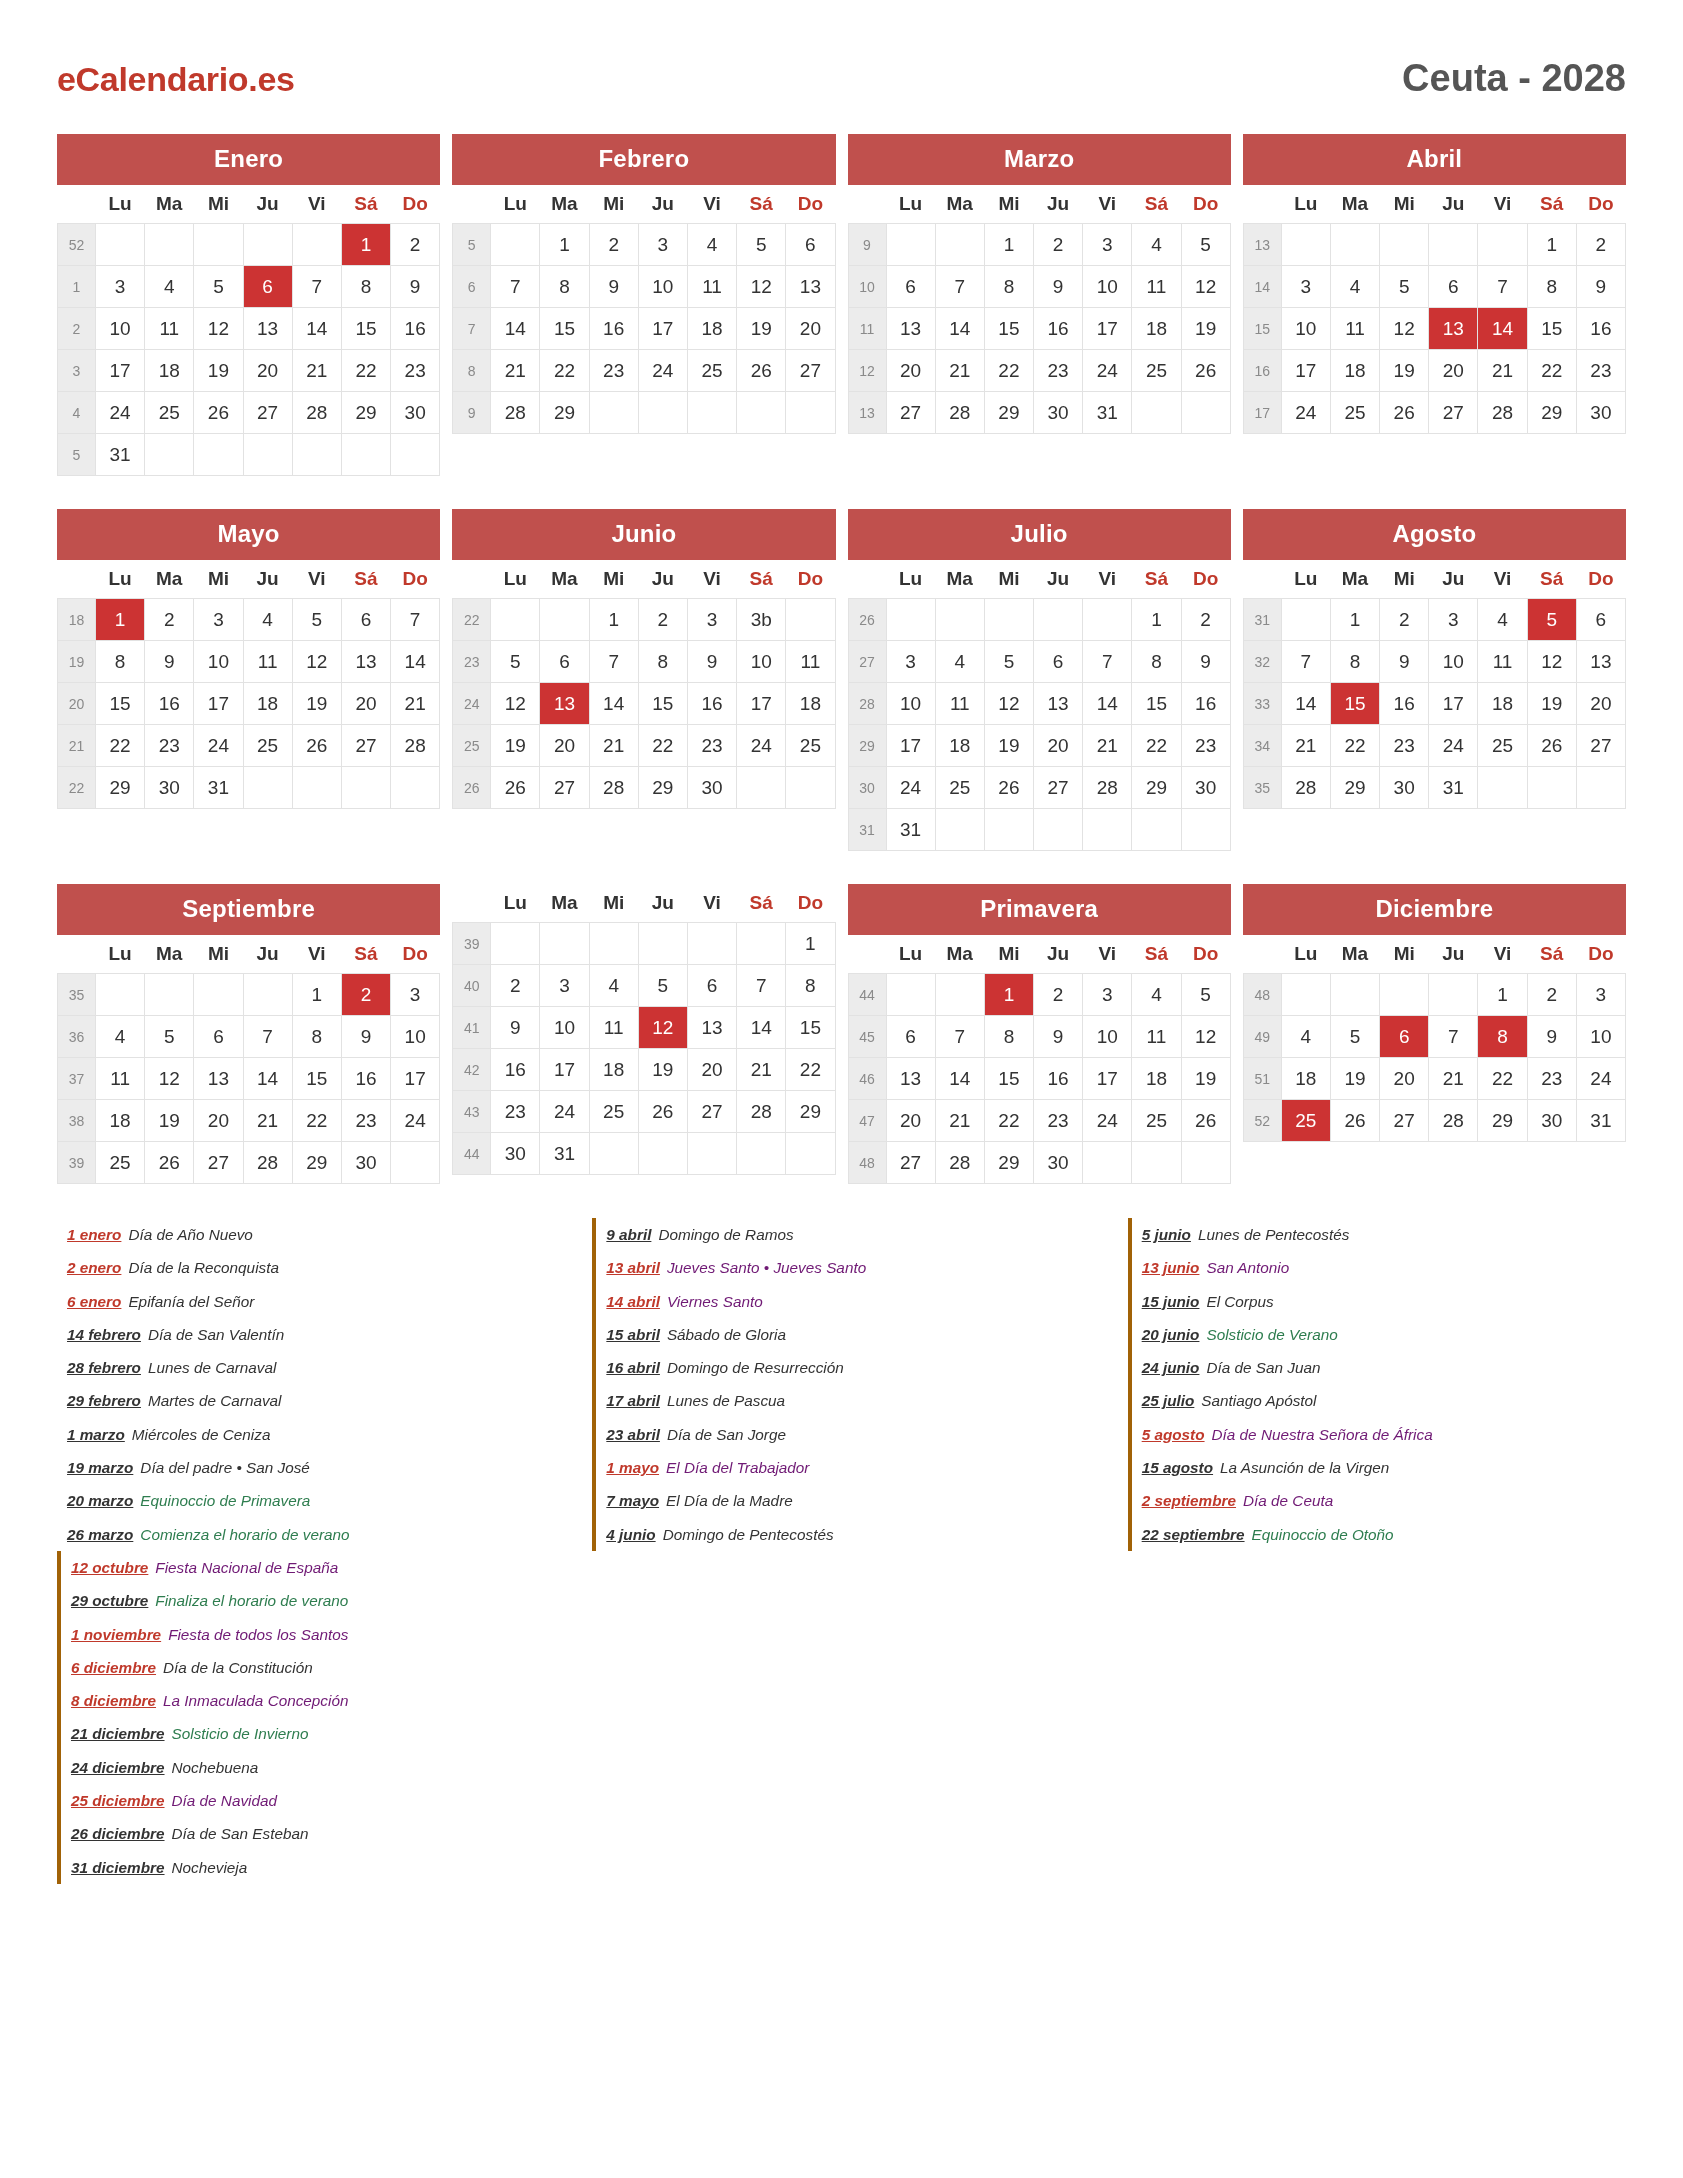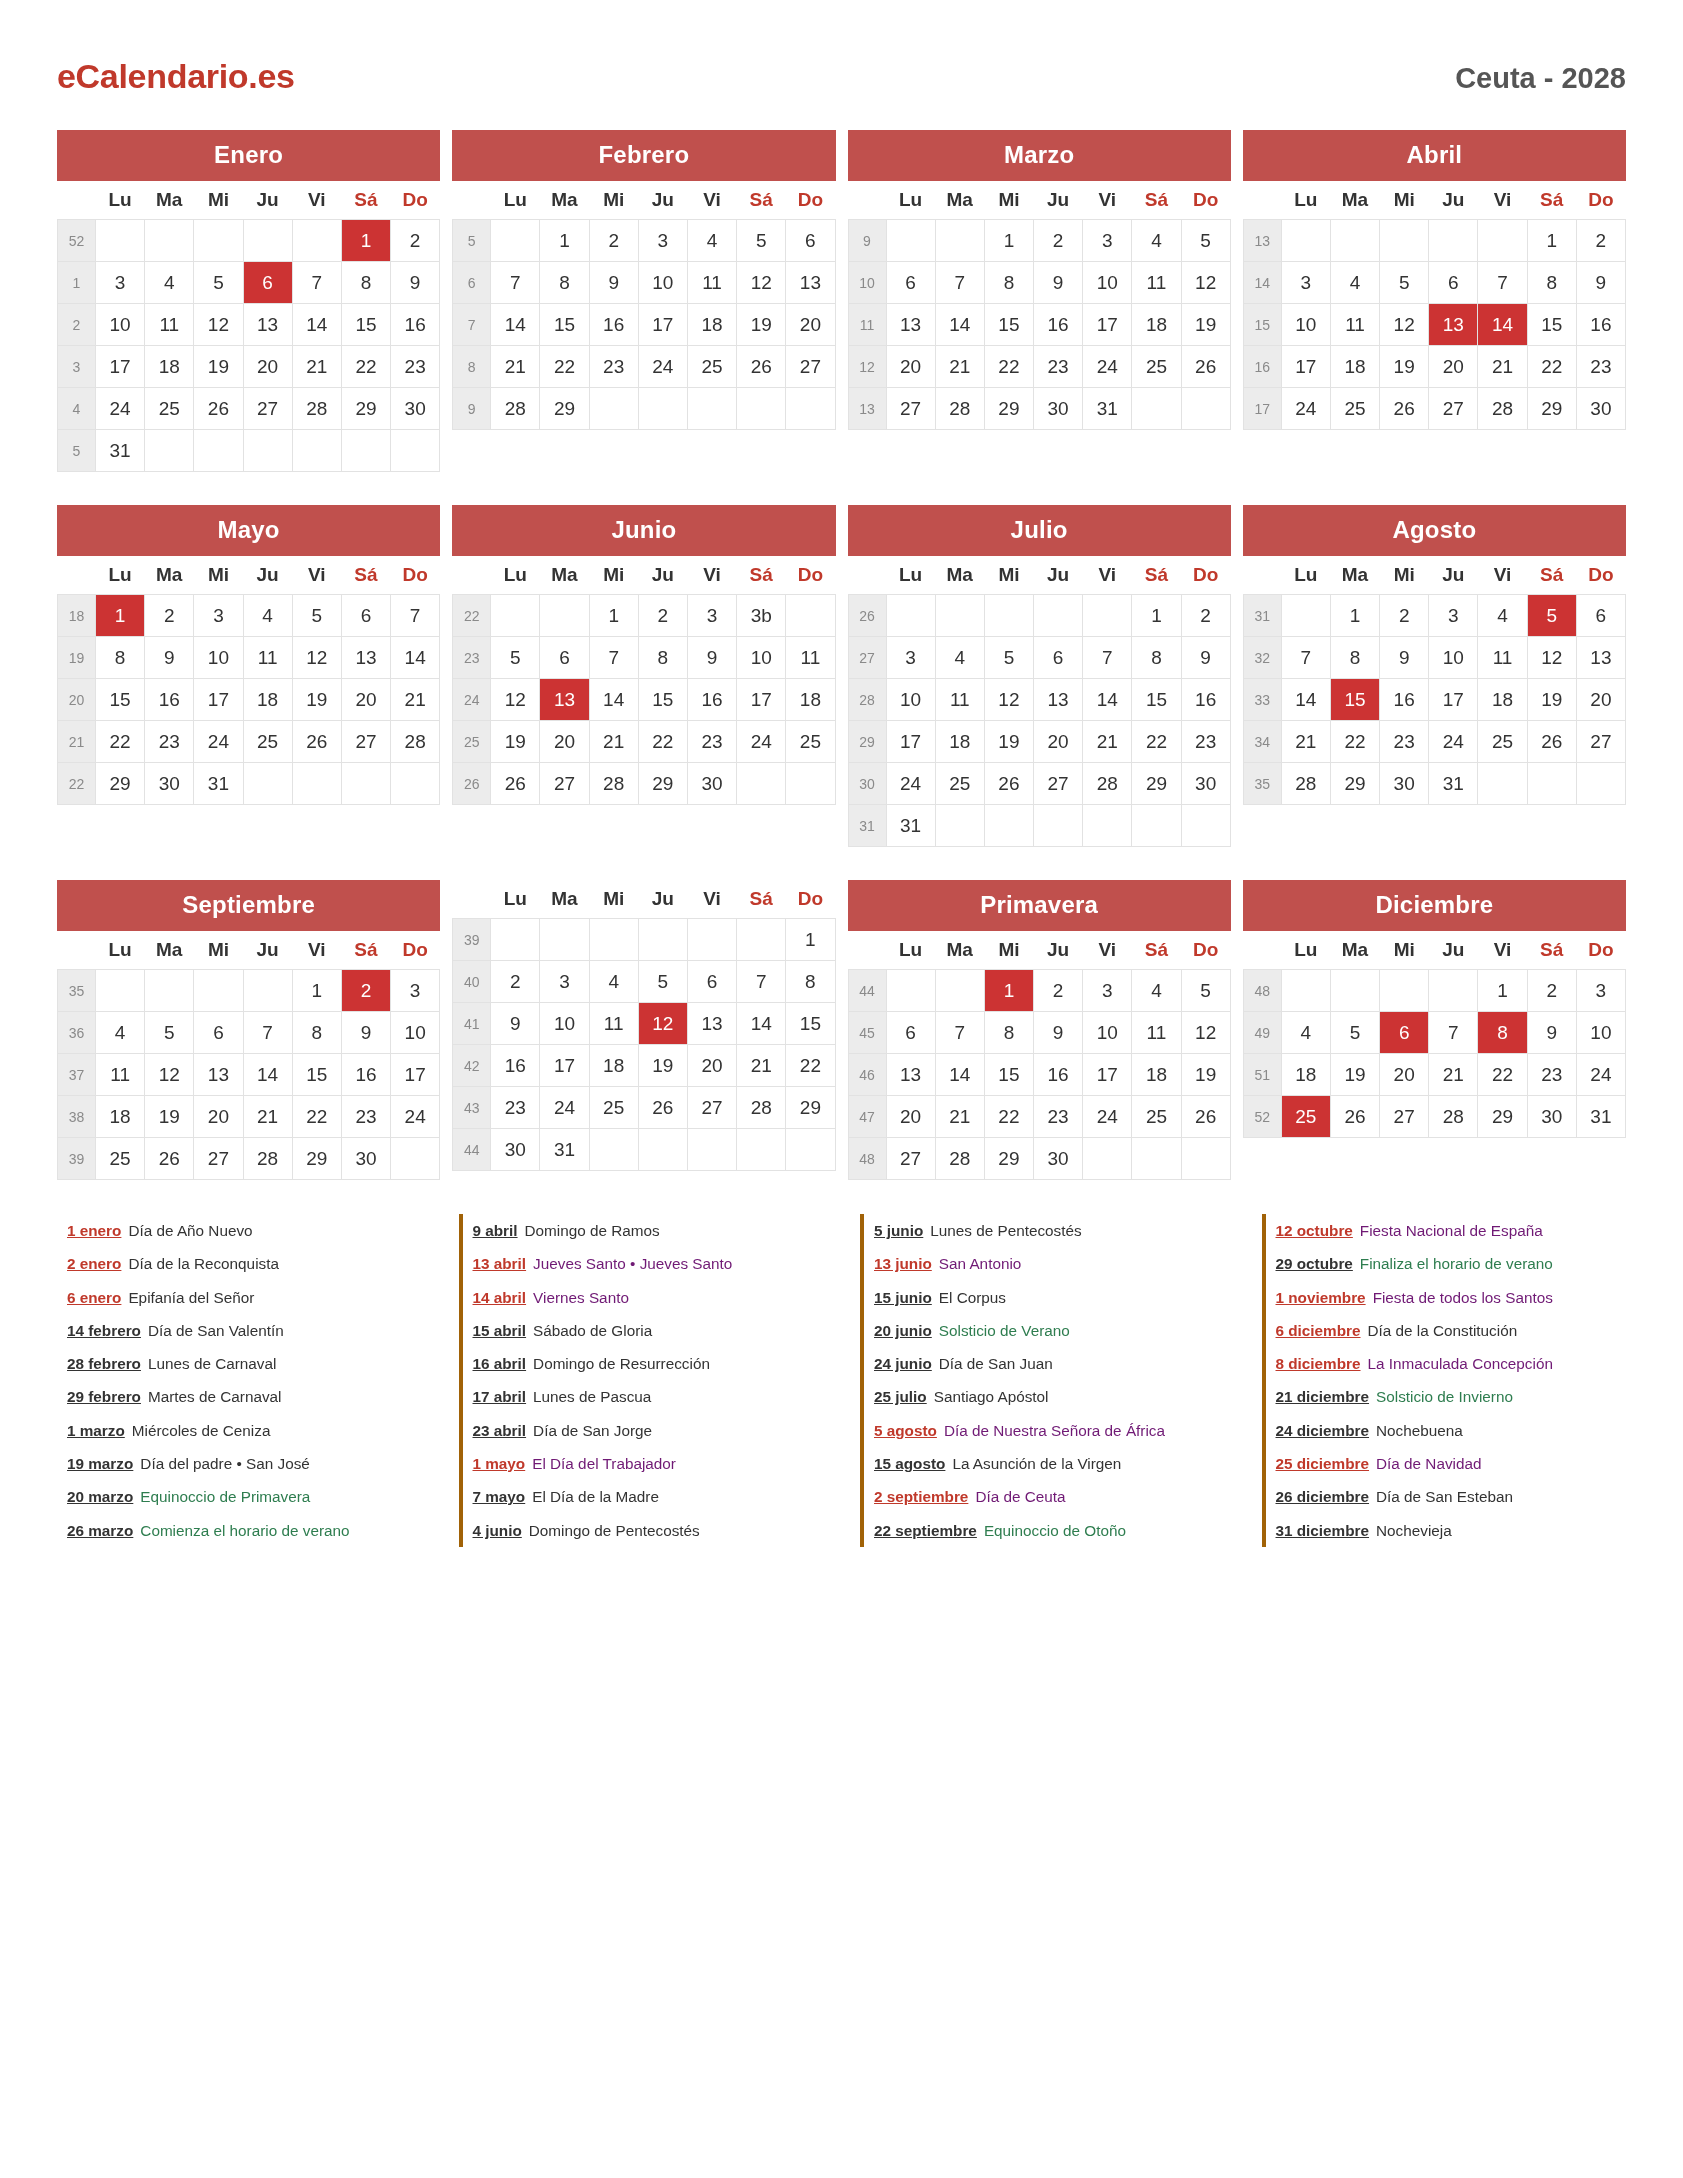--- a/index.html
+++ b/index.html
@@ -27,21 +27,21 @@
     padding: 57px 57px 0 57px;
     box-sizing: border-box;
   }
   .brand {
     font-size: 34px;
     font-weight: bold;
     color: #c0392b;
     letter-spacing: -0.3px;
   }
   .title {
-    font-size: 29px;
+    font-size: 38px;
     font-weight: bold;
     color: #555555;
   }
   
   .months-grid {
     display: grid;
     grid-template-columns: repeat(4, 1fr);
     gap: 11px 12px;
     padding: 34px 57px 0 57px;
     box-sizing: border-box;
@@ -99,24 +99,25 @@
   td.sat, td.sun { color: #c0392b; }
   td.hl {
     background: #cc3333;
     color: #ffffff !important;
     font-weight: normal;
   }
   td.empty { background: #ffffff; }
   
   .legend {
     display: grid;
-    grid-template-columns: repeat(4, 1fr);
+    grid-template-columns: repeat(3, 1fr);
     gap: 0 12px;
     padding: 12px 32px 0 57px;
     box-sizing: border-box;
+    font-style: italic;
   }
   .legend-col {
     padding: 0 6px 0 10px;
     box-sizing: border-box;
     border-left: 4px solid #a16207;
   }
   .legend-col:first-child { border-left: none; }
   .legend-item {
     font-size: 15.3px;
     line-height: 1;

